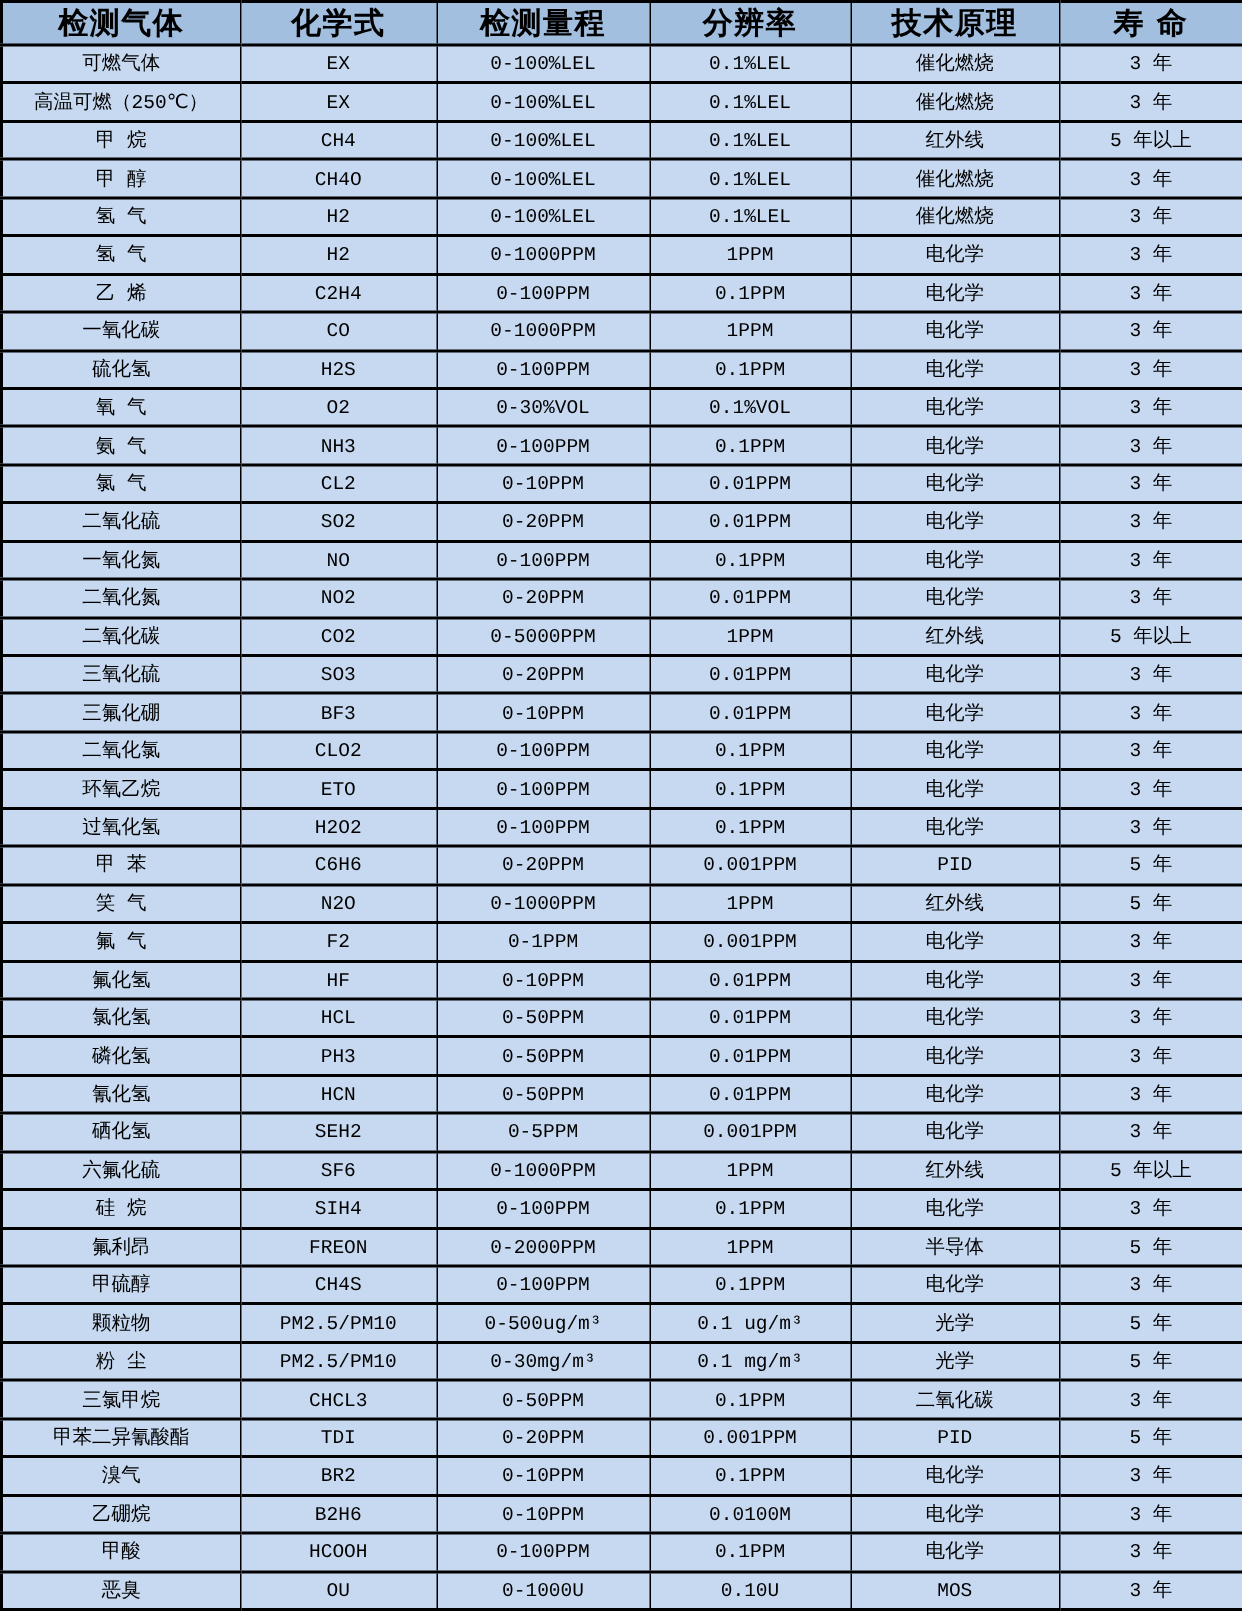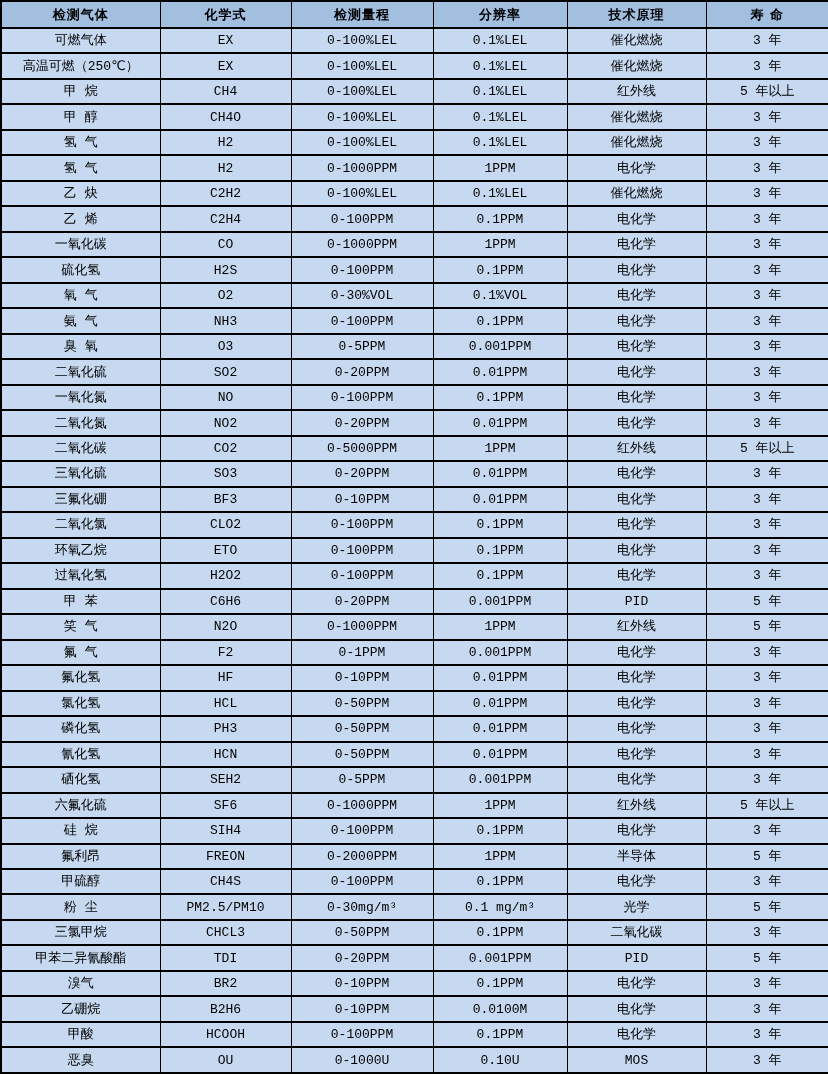--- a/index.html
+++ b/index.html
@@ -27,21 +27,21 @@
     border-bottom: 2px solid #000000;
     text-align: center;
     vertical-align: middle;
     padding: 0 2px;
     overflow: hidden;
     white-space: nowrap;
     color: #000000;
   }
   thead th {
     background: #a2bfe0;
-    font-size: 13px;
+    font-size: 20px;
     font-weight: bold;
     height: 25px;
     font-family: "DejaVu Sans", "Liberation Sans", sans-serif;
     letter-spacing: 1px;
   }
   tbody td {
     background: #c7d9f0;
     font-size: 13px;
     font-weight: normal;
     line-height: 1;
@@ -112,28 +112,20 @@
   </tr>
       <tr>
     <td>氢 气</td>
     <td>H2</td>
     <td>0-1000PPM</td>
     <td>1PPM</td>
     <td>电化学</td>
     <td>3 年</td>
   </tr>
       <tr>
-    <td>乙 炔</td>
-    <td>C2H2</td>
-    <td>0-100%LEL</td>
-    <td>0.1%LEL</td>
-    <td>催化燃烧</td>
-    <td>3 年</td>
-  </tr>
-      <tr>
     <td>乙 烯</td>
     <td>C2H4</td>
     <td>0-100PPM</td>
     <td>0.1PPM</td>
     <td>电化学</td>
     <td>3 年</td>
   </tr>
       <tr>
     <td>一氧化碳</td>
     <td>CO</td>
@@ -160,24 +152,24 @@
   </tr>
       <tr>
     <td>氨 气</td>
     <td>NH3</td>
     <td>0-100PPM</td>
     <td>0.1PPM</td>
     <td>电化学</td>
     <td>3 年</td>
   </tr>
       <tr>
-    <td>臭 氧</td>
-    <td>O3</td>
-    <td>0-5PPM</td>
-    <td>0.001PPM</td>
+    <td>氯 气</td>
+    <td>CL2</td>
+    <td>0-10PPM</td>
+    <td>0.01PPM</td>
     <td>电化学</td>
     <td>3 年</td>
   </tr>
       <tr>
     <td>二氧化硫</td>
     <td>SO2</td>
     <td>0-20PPM</td>
     <td>0.01PPM</td>
     <td>电化学</td>
     <td>3 年</td>
@@ -336,20 +328,28 @@
   </tr>
       <tr>
     <td>甲硫醇</td>
     <td>CH4S</td>
     <td>0-100PPM</td>
     <td>0.1PPM</td>
     <td>电化学</td>
     <td>3 年</td>
   </tr>
       <tr>
+    <td>颗粒物</td>
+    <td>PM2.5/PM10</td>
+    <td>0-500ug/m³</td>
+    <td>0.1 ug/m³</td>
+    <td>光学</td>
+    <td>5 年</td>
+  </tr>
+      <tr>
     <td>粉 尘</td>
     <td>PM2.5/PM10</td>
     <td>0-30mg/m³</td>
     <td>0.1 mg/m³</td>
     <td>光学</td>
     <td>5 年</td>
   </tr>
       <tr>
     <td>三氯甲烷</td>
     <td>CHCL3</td>

